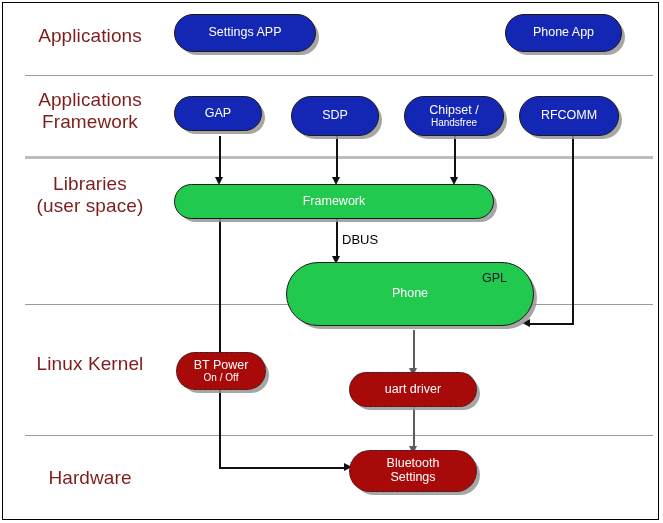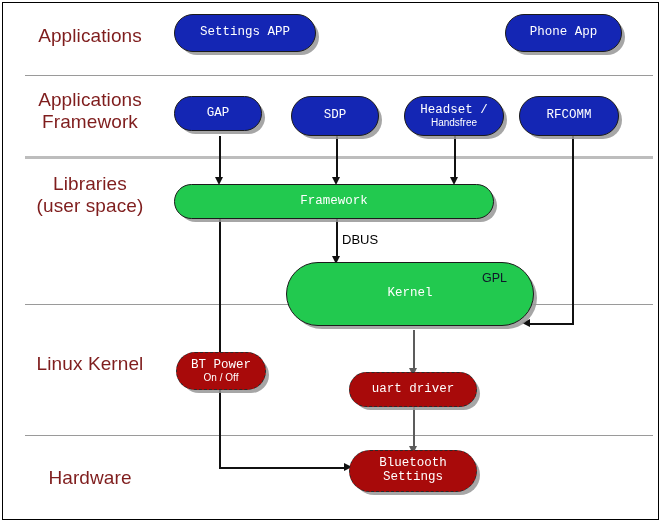--- a/index.html
+++ b/index.html
@@ -88,21 +88,21 @@
     flex-direction: column;
     align-items: center;
     justify-content: center;
     box-sizing: border-box;
     border-radius: 999px;
     text-align: center;
     color: #ffffff;
     border: 1.4px solid #1b1b1b;
     box-shadow: 4px 4px 0 -1px rgba(150,150,150,0.85);
   }
-  .node .t1 { font-size: 12.5px; line-height: 1.1; font-family: Liberation Mono, monospace; }
+  .node .t1 { font-size: 12.5px; line-height: 1.1; }
   .node .t2 { font-size: 10px;  line-height: 1.1; }
 
   .node.blue  { background: #1426B4; }
   .node.green { background: #22C94F; }
   .node.red   {
     background: #A80A0A;
     border: 1.5px dashed #2a2a2a;
   }
 
   .node .corner-tag {
@@ -175,35 +175,35 @@
 
   <div class="node blue" style="left:174px; top:96px; width:88px; height:35px;">
     <span class="t1">GAP</span>
   </div>
 
   <div class="node blue" style="left:291px; top:96px; width:88px; height:40px;">
     <span class="t1">SDP</span>
   </div>
 
   <div class="node blue" style="left:404px; top:96px; width:100px; height:40px;">
-    <span class="t1">Headset /</span>
+    <span class="t1">Chipset /</span>
     <span class="t2">Handsfree</span>
   </div>
 
   <div class="node blue" style="left:519px; top:96px; width:100px; height:40px;">
     <span class="t1">RFCOMM</span>
   </div>
 
   <div class="node green" style="left:174px; top:184px; width:320px; height:35px;">
     <span class="t1">Framework</span>
   </div>
 
   <div class="node green" style="left:286px; top:262px; width:248px; height:64px;">
     <span class="corner-tag">GPL</span>
-    <span class="t1">Kernel</span>
+    <span class="t1">Phone</span>
   </div>
 
   <div class="node red" style="left:349px; top:372px; width:128px; height:35px;">
     <span class="t1">uart driver</span>
   </div>
 
   <div class="node red" style="left:176px; top:352px; width:90px; height:38px;">
     <span class="t1">BT Power</span>
     <span class="t2">On / Off</span>
   </div>

